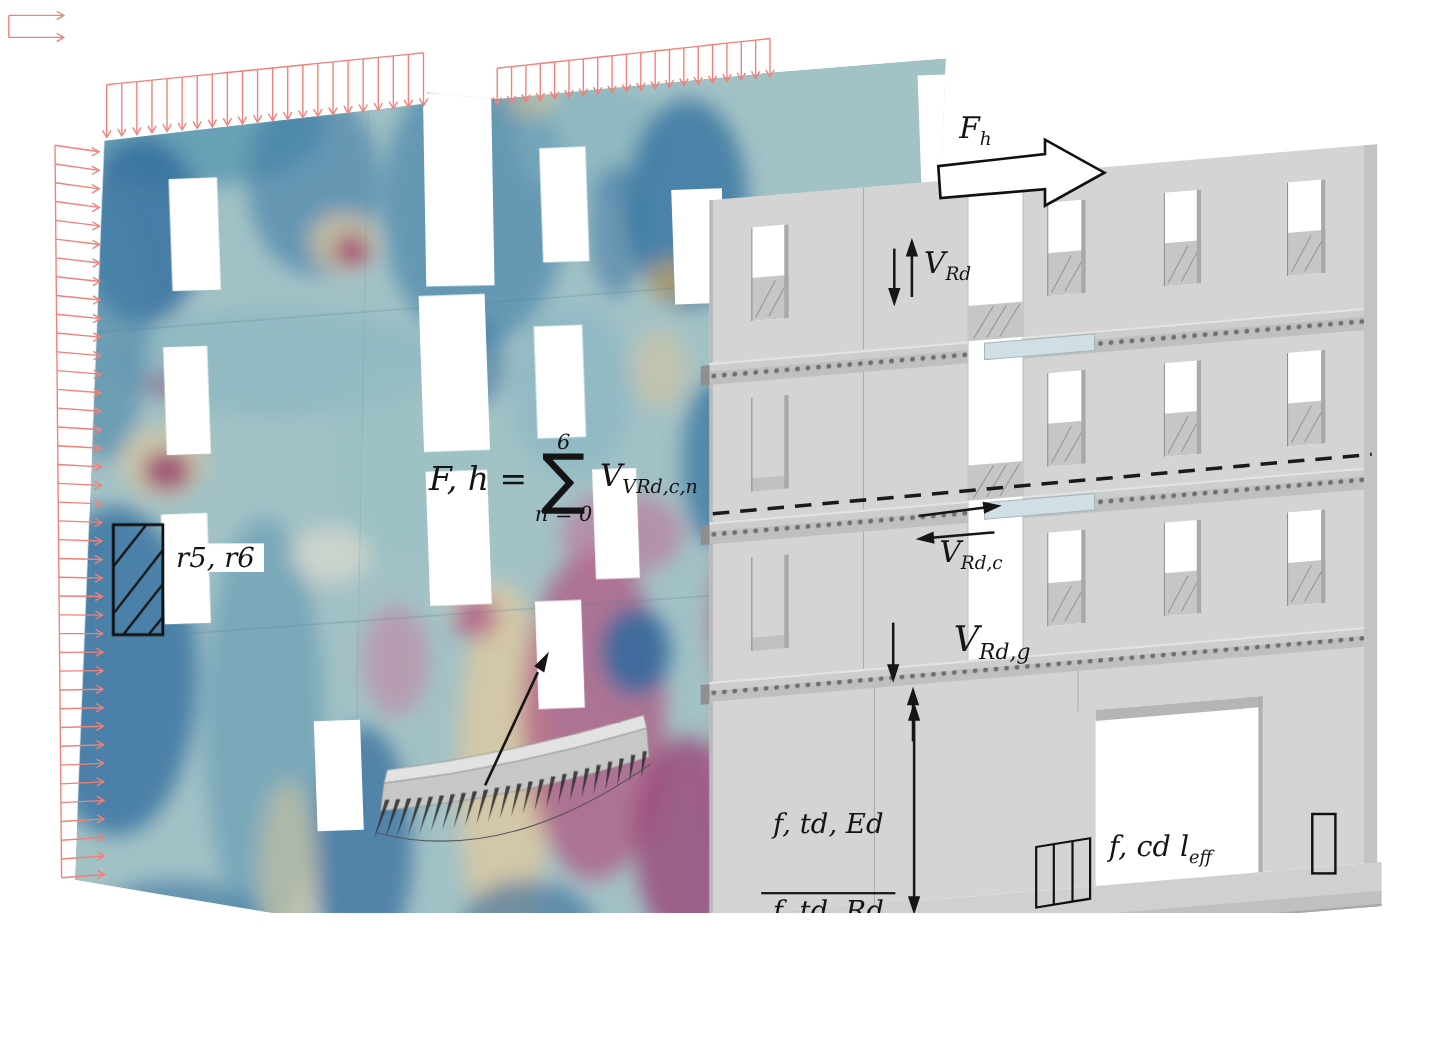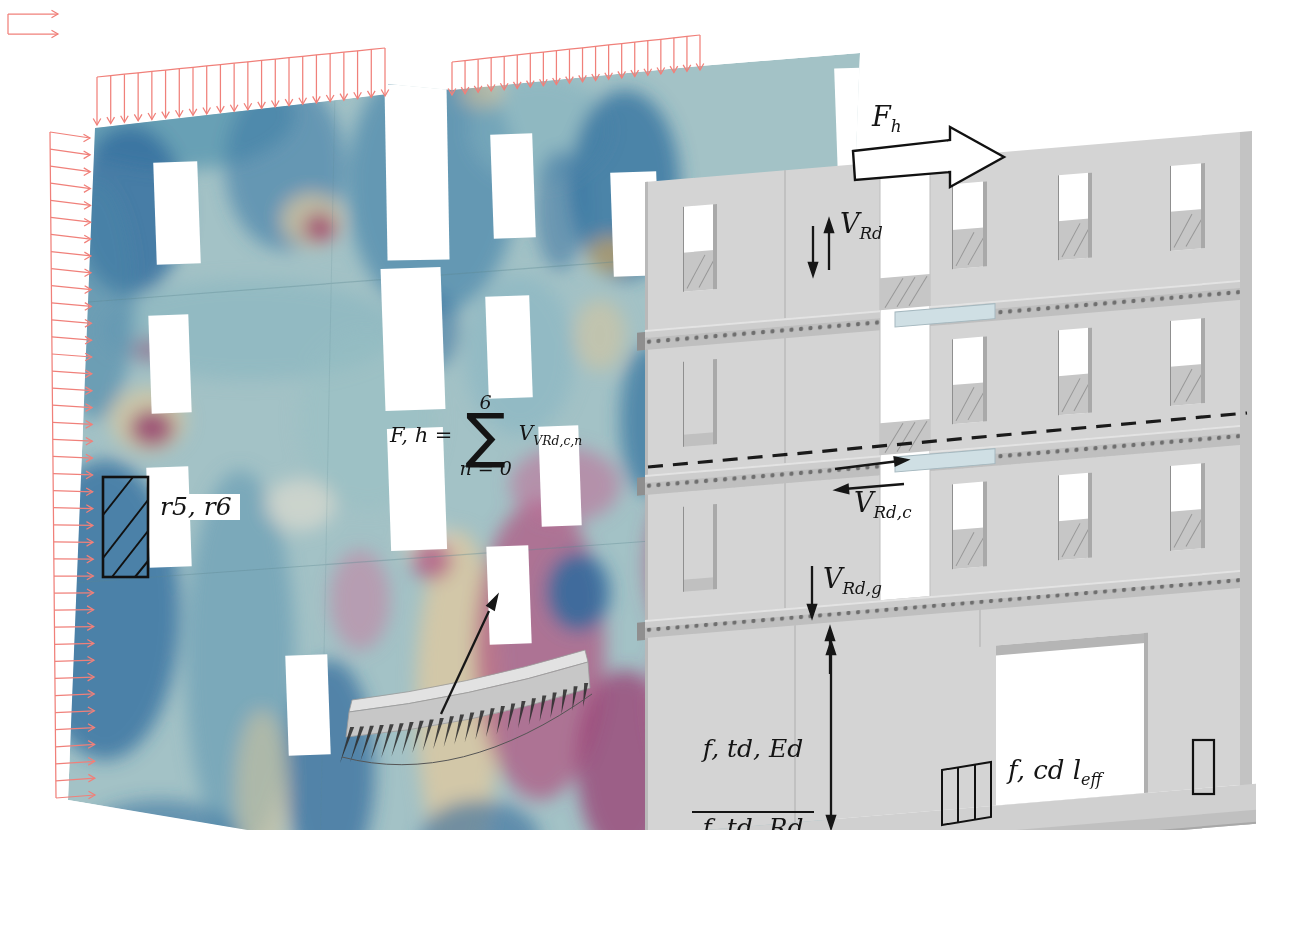--- a/index.html
+++ b/index.html
@@ -498,34 +498,34 @@
         <polygon points="831,828 827,816 835,816"></polygon>
     <line x1="441" y1="714" x2="489" y2="611"></line>
     <polygon points="497,596 494,609.5 487.5,605.5"></polygon>
   </g>
 
   <polygon points="853,151 950,140 950,127 1004,157 950,187 950,172 855,180" fill="#ffffff" stroke="#111" stroke-width="2.4"></polygon>
 </svg>
 
 <div class="m" style="left:872px;top:103px;font-size:27px"><span>F</span><sub class="s">h</sub></div>
 
-<div class="m" style="left:840px;top:210px;font-size:27px"><span>V</span><sub class="s">Rd</sub></div>
+<div class="m" style="left:840px;top:226px;font-size:27px"><span>V</span><sub class="s">Rd</sub></div>
 
 <div class="m" style="left:854px;top:489px;font-size:27px"><span>V</span><sub class="s">Rd,c</sub></div>
 
-<div class="m" style="left:823px;top:565px;font-size:27px"><span>V</span><sub class="s">Rd,g</sub></div>
+<div class="m" style="left:867px;top:565px;font-size:32px"><span>V</span><sub class="s">Rd,g</sub></div>
 
 <div class="m sumrow" style="left:390px;top:393px">
-  <span style="font-size:21px">F, h =</span>
+  <span style="font-size:30px">F, h =</span>
   <span class="sigcol">
     <span class="slim">6</span>
     <span class="sigma">∑</span>
     <span class="slim">n = 0</span>
   </span>
-  <span style="font-size:20px"><span>V</span><sub class="s">VRd,c,n</sub></span>
+  <span style="font-size:28px"><span>V</span><sub class="s">VRd,c,n</sub></span>
 </div>
 
 <div class="m ratio" style="left:692px;top:736px;width:122px;font-size:25px">
   <div class="num">f, td, Ed</div>
   <div class="den">f, td, Rd</div>
 </div>
 
 <div class="m" style="left:1008px;top:757px;font-size:26px"><span>f, cd l</span><sub class="s">eff</sub></div>
 
 <div class="m" style="left:152px;top:494px;font-size:25px;background:#fff;padding:0 8px">r5, r6</div>

